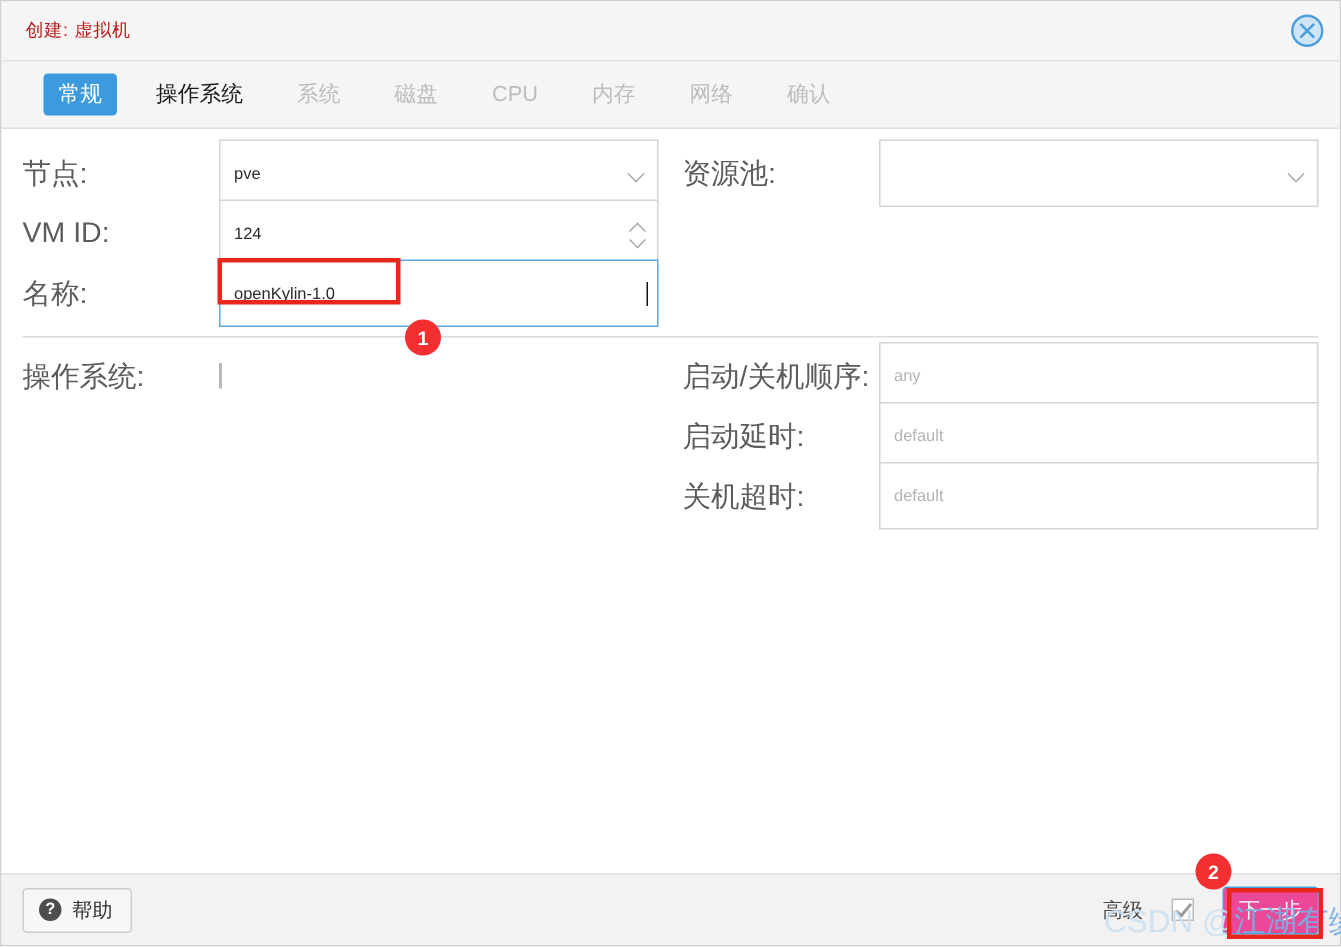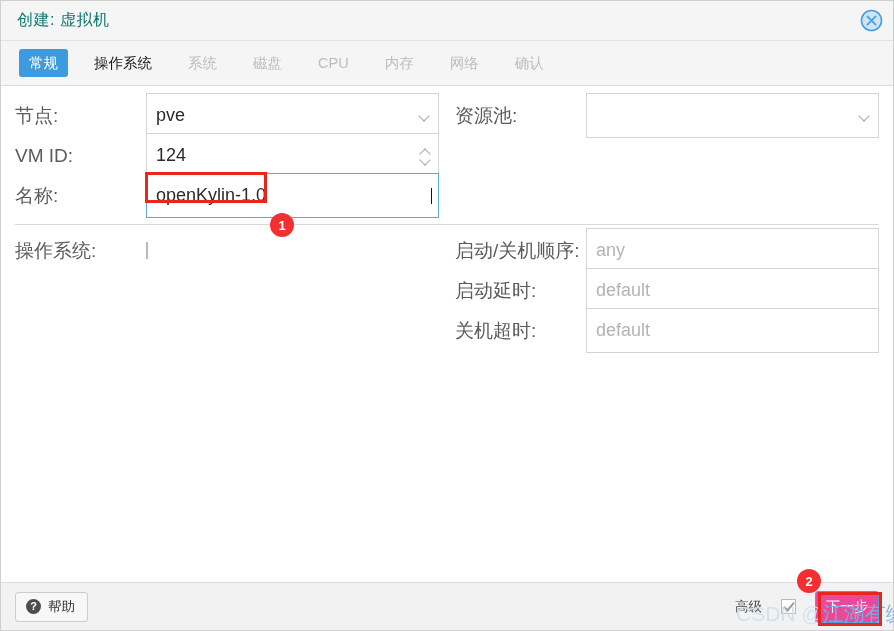--- a/index.html
+++ b/index.html
@@ -33,42 +33,42 @@
     flex: 0 0 40px;
     background: #f5f5f5;
     border-bottom: 1px solid #e2e2e2;
     display: flex;
     align-items: center;
     padding: 0 10px 0 16px;
     box-sizing: border-box;
     position: relative;
   }
   .title-text {
-    color: #0f766e;
-    font-size: 16px;
+    color: #b91c1c;
+    font-size: 12px;
     letter-spacing: 0.5px;
   }
   .close-btn {
     position: absolute;
     right: 9px;
     top: 7px;
     width: 25px;
     height: 25px;
     cursor: pointer;
   }
 
   
   .tabbar {
     flex: 0 0 45px;
     height: 45px;
     background: #f5f5f5;
     border-bottom: 1px solid #dcdcdc;
     display: flex;
     align-items: center;
-    padding-left: 18px;
+    padding-left: 28px;
     box-sizing: border-box;
   }
   .tab {
     font-size: 14.5px;
     padding: 5px 10px;
     margin-right: 16px;
     border-radius: 3px;
     cursor: pointer;
     white-space: nowrap;
     line-height: 18px;
@@ -125,21 +125,21 @@
   }
 
   .field {
     height: 45px;
     box-sizing: border-box;
     border: 1px solid #d4d4d4;
     background: #ffffff;
     display: flex;
     align-items: center;
     padding: 0 6px 0 9px;
-    font-size: 18px;
+    font-size: 11px;
     color: #2b2b2b;
     position: relative;
   }
   .field.placeholder-val { color: #b4b4b4; }
   .field.focused {
     border: 1px solid #5fa8dd;
   }
   .field .val { flex: 1 1 auto; white-space: nowrap; }
 
   .chev {

